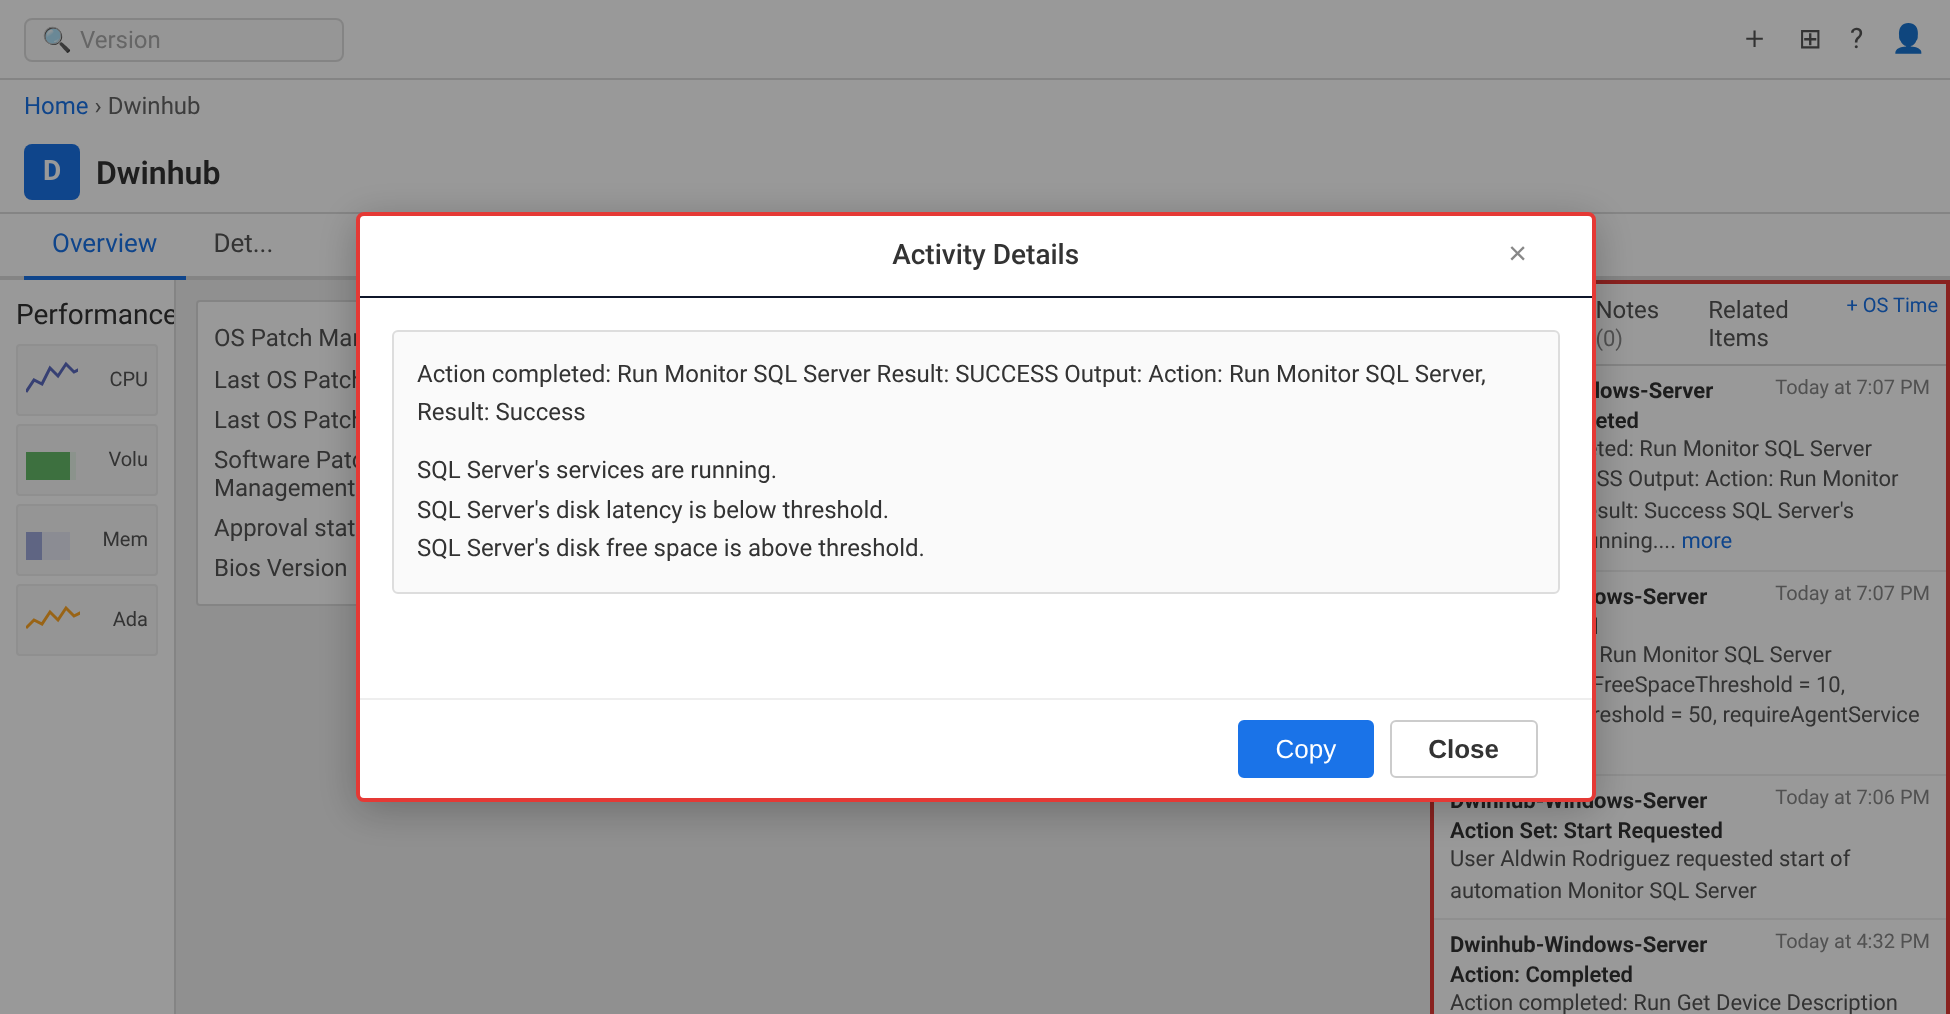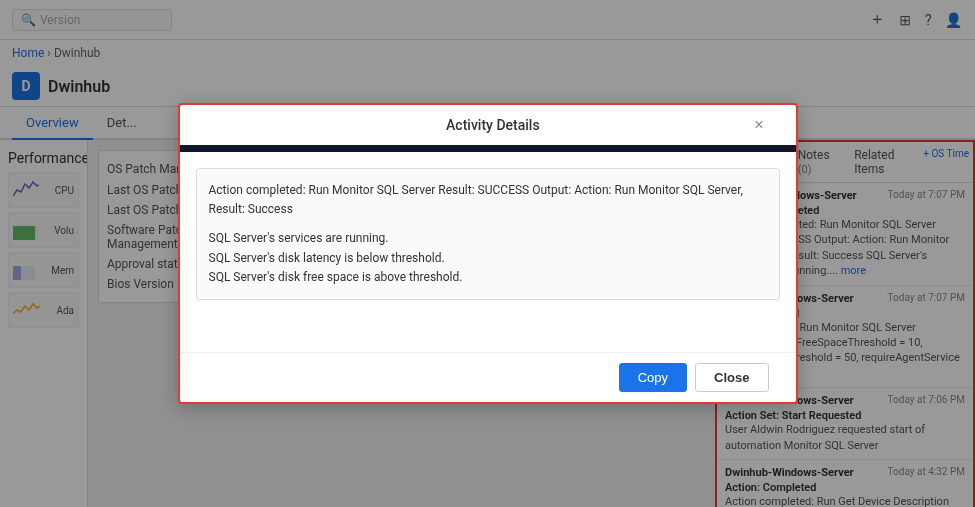--- a/index.html
+++ b/index.html
@@ -247,21 +247,21 @@
       background: #fff;
       border: 2px solid #e53935;
       border-radius: 4px;
       width: 620px;
       max-width: 90%;
       box-shadow: 0 4px 20px rgba(0,0,0,0.25);
       position: relative;
     }
     .modal-header {
       padding: 12px 32px;
-      border-bottom: 7px solid #0f172a;
+      border-bottom: 1px solid #0f172a;
       display: flex;
       align-items: center;
       justify-content: space-between;
       gap: 34px;
     }
     .modal-title {
       font-size: 14px;
       font-weight: 500;
       color: #333;
       text-align: center;

